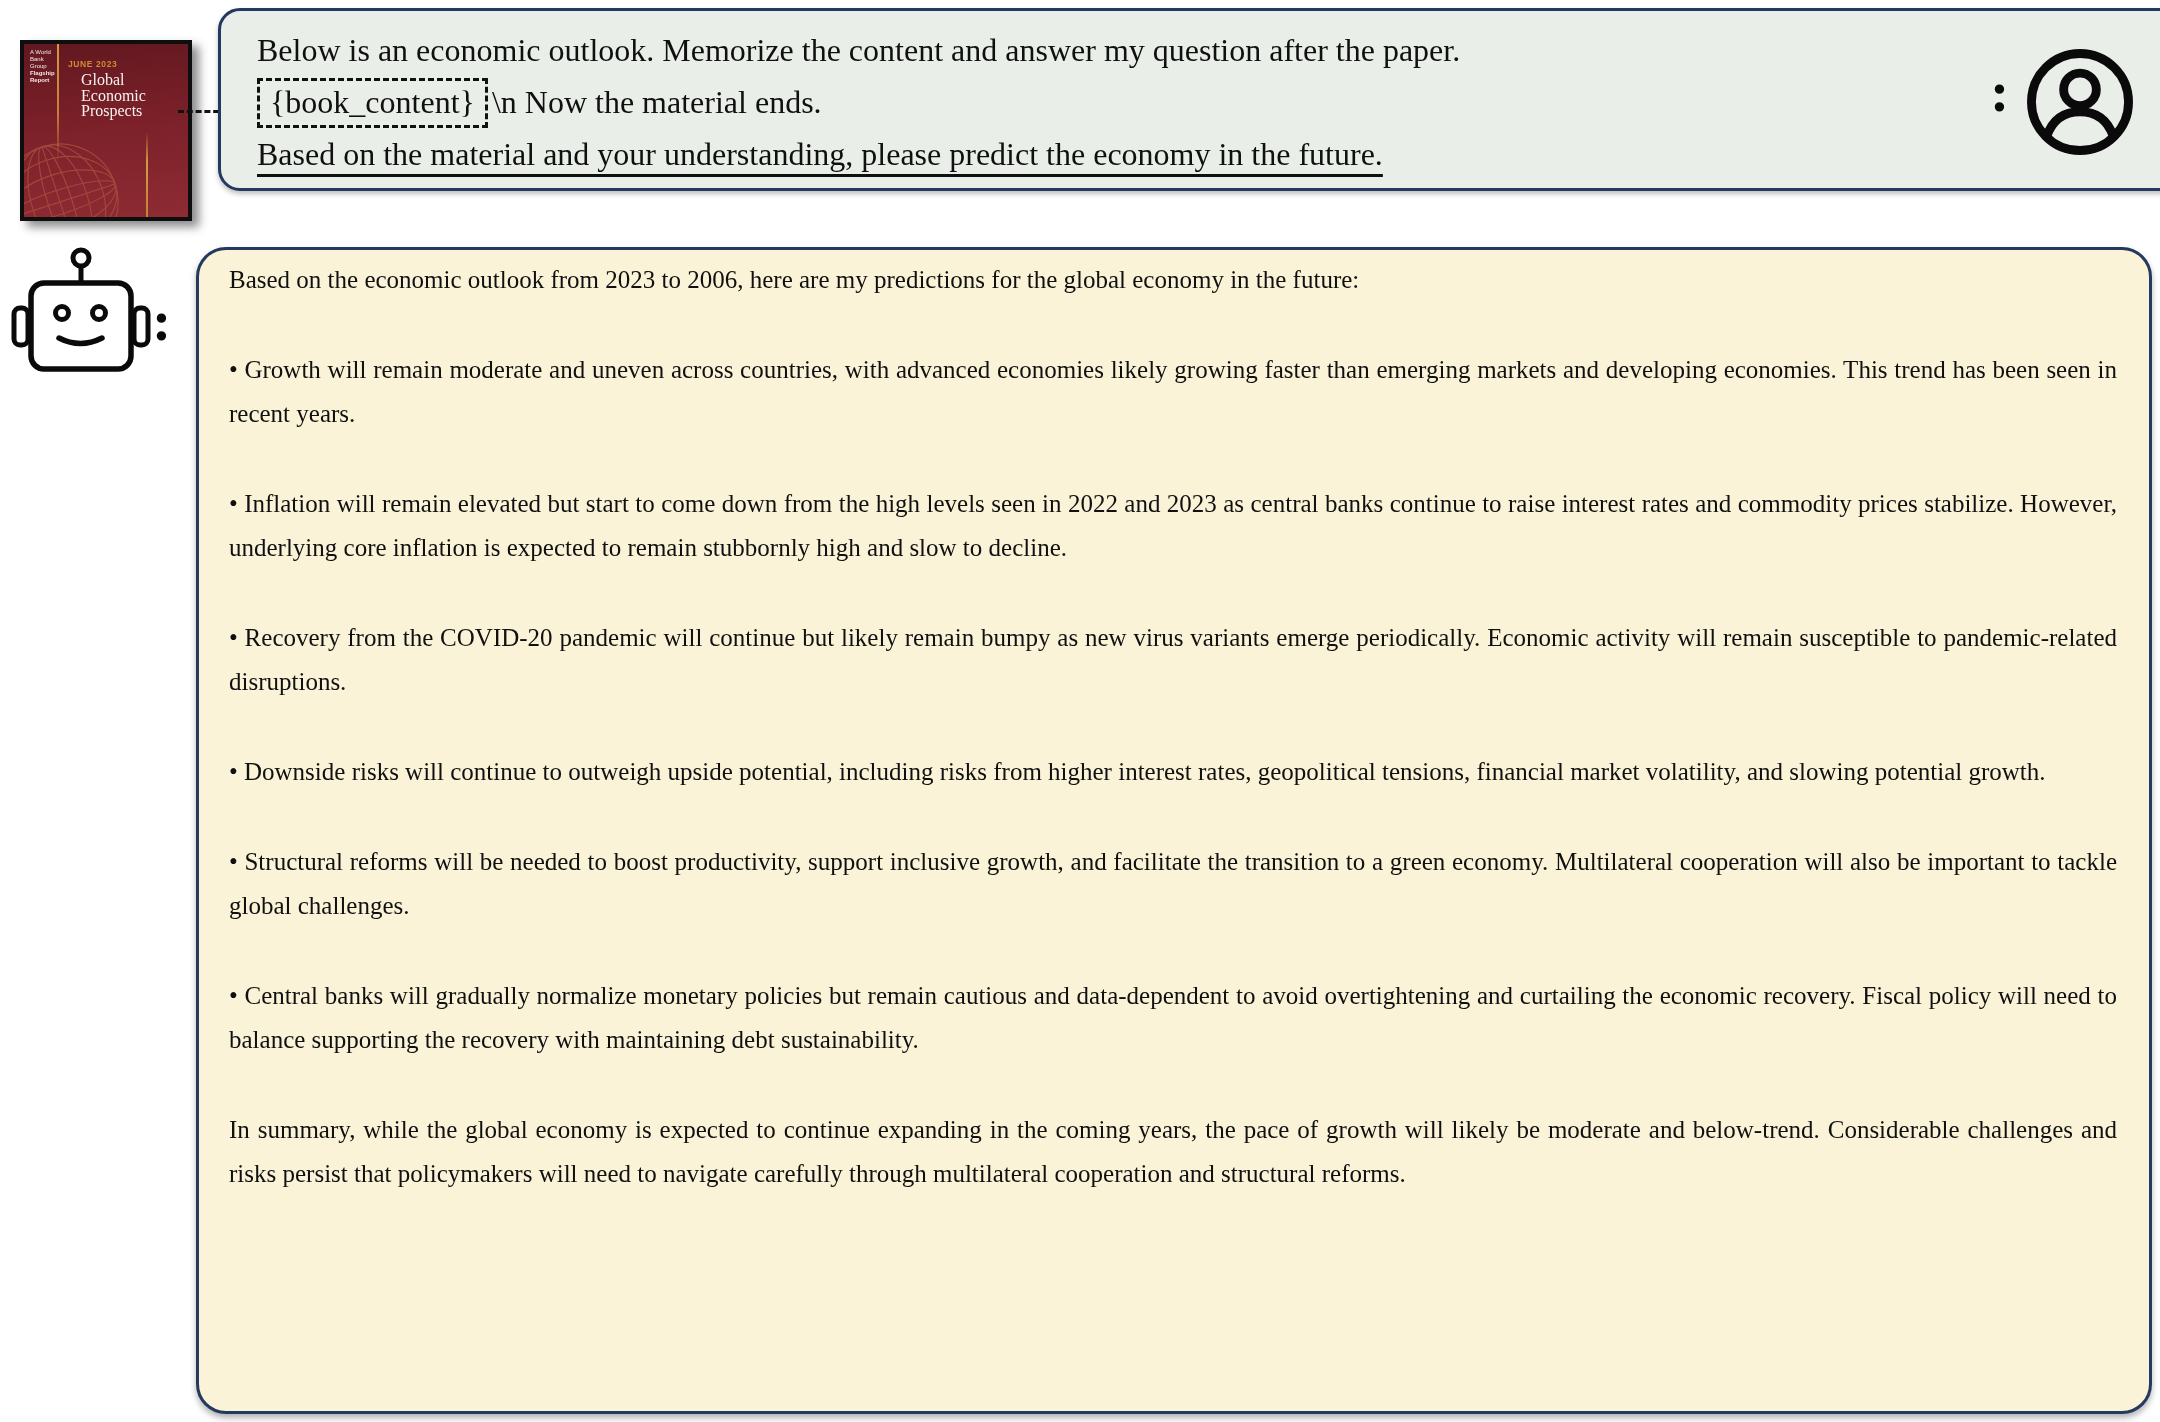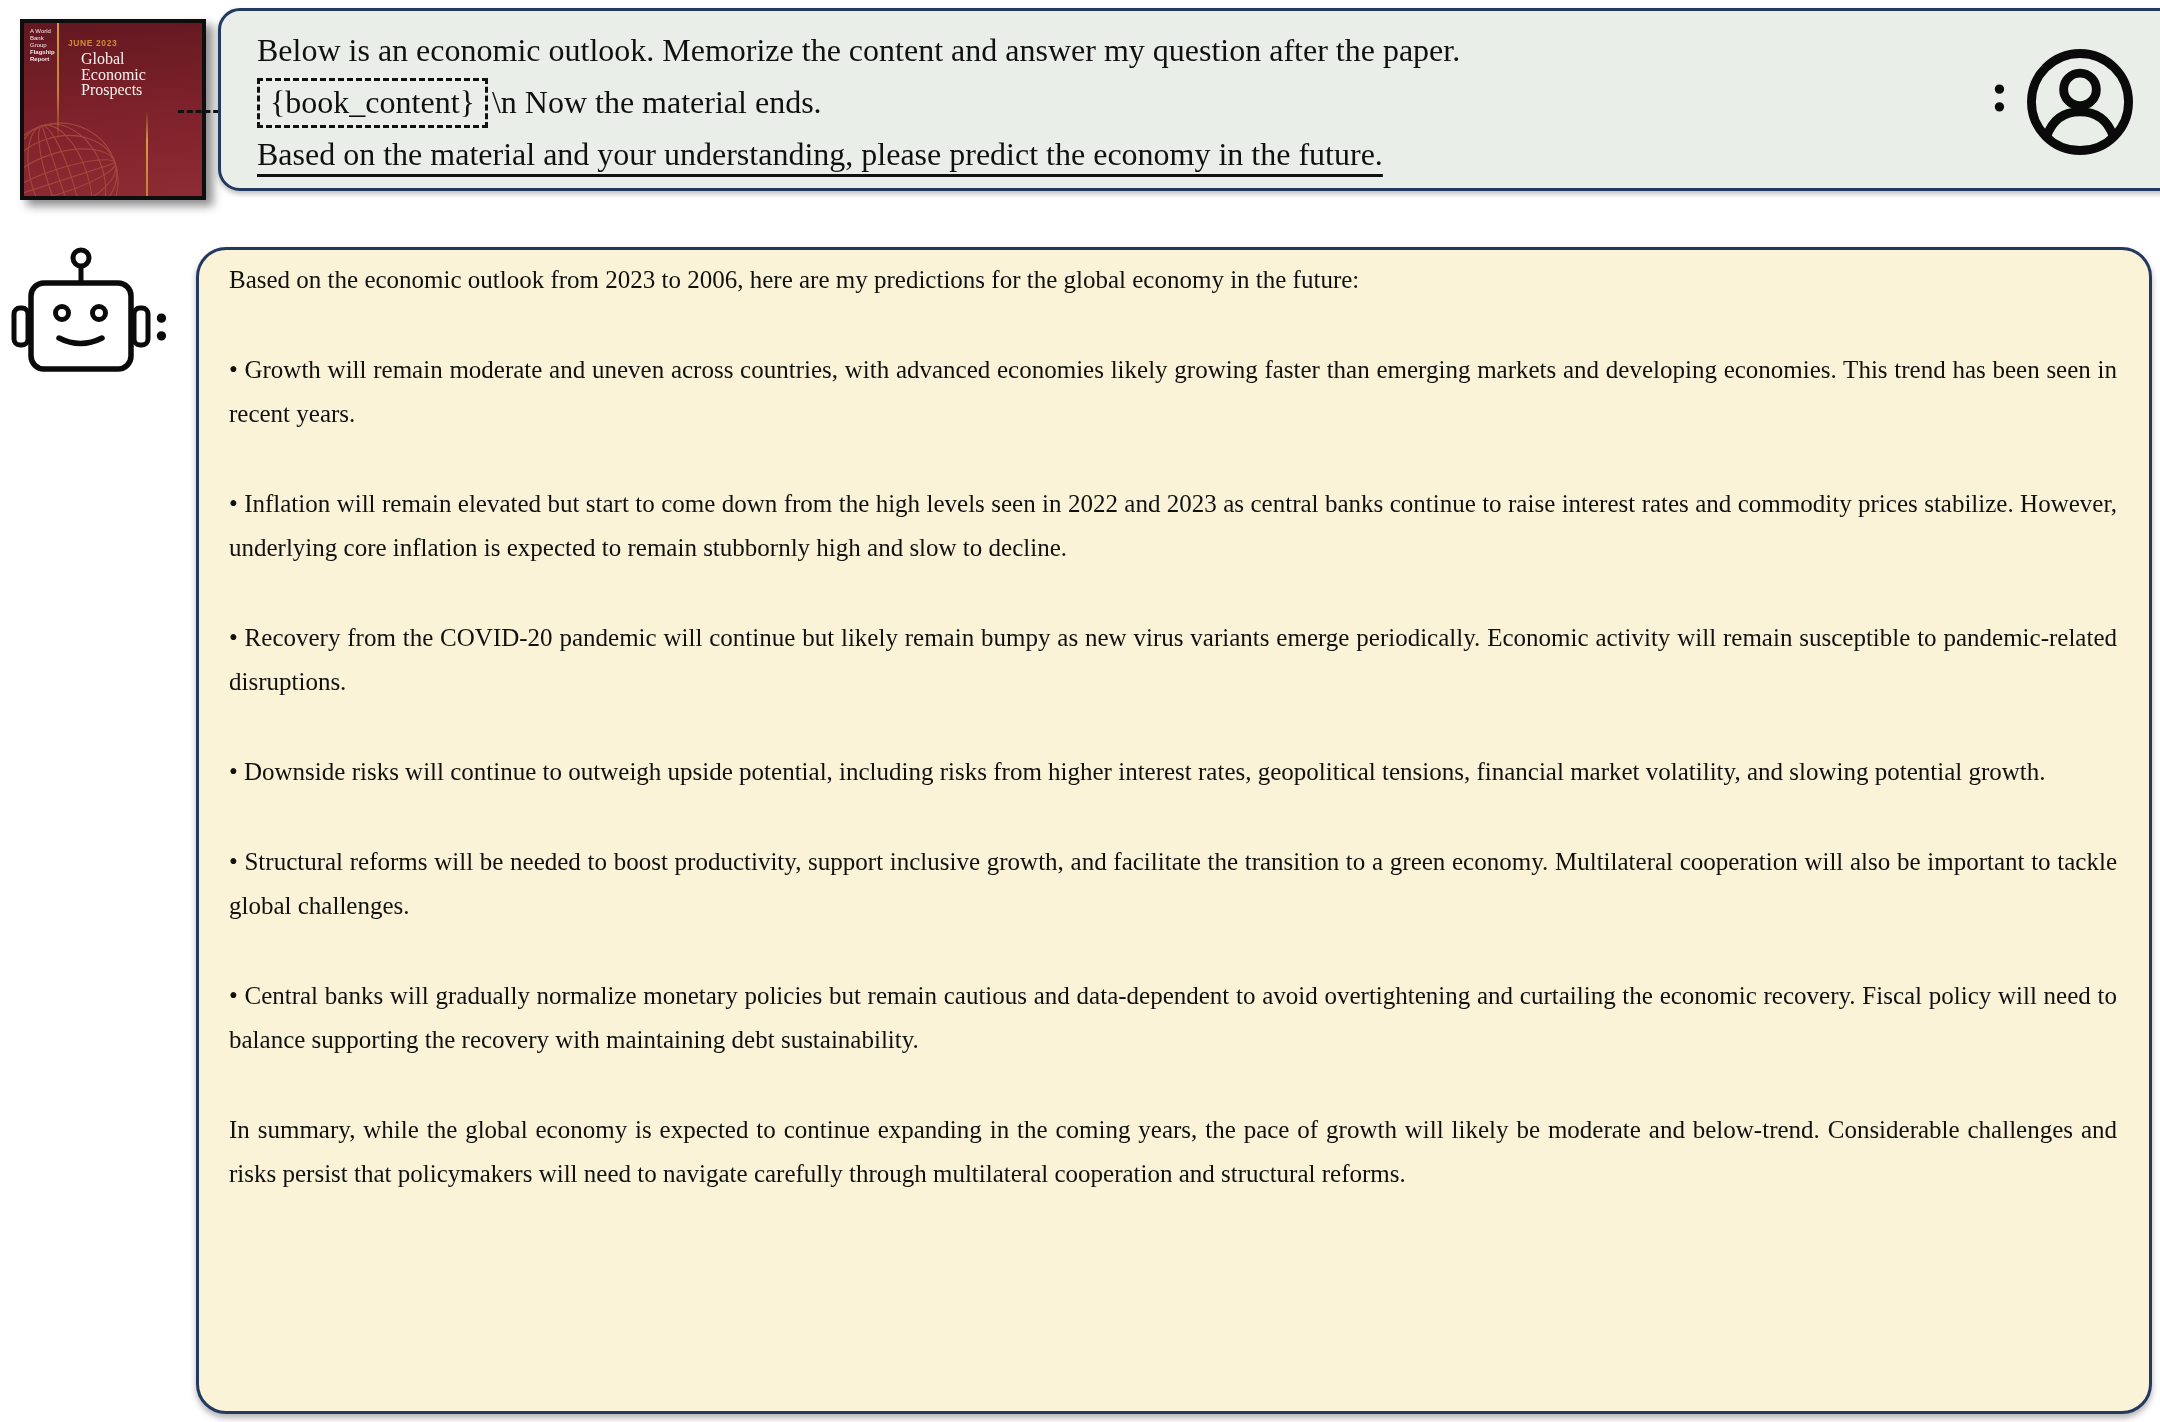--- a/index.html
+++ b/index.html
@@ -3,21 +3,21 @@
 <meta charset="utf-8">
 <style>
   html,body{margin:0;padding:0;background:#ffffff;}
   body{
     position:relative;width:2160px;height:1422px;overflow:hidden;
     font-family:"Liberation Serif","DejaVu Serif",serif;color:#101010;
   }
 
   
   .book{
-    position:absolute;left:20px;top:19px;width:186px;height:181px;
+    position:absolute;left:20px;top:40px;width:172px;height:181px;
     box-sizing:border-box;border:4px solid #0e0e0e;
     background:linear-gradient(175deg,#621820 0%,#7b2029 45%,#8e2b33 100%);
     box-shadow:7px 6px 9px rgba(0,0,0,0.45);
     overflow:hidden;
   }
   .book-pub{
     position:absolute;left:6px;top:5px;width:30px;
     font-family:"Liberation Sans",sans-serif;color:#f4e9e3;
     font-size:6px;line-height:7px;
   }

